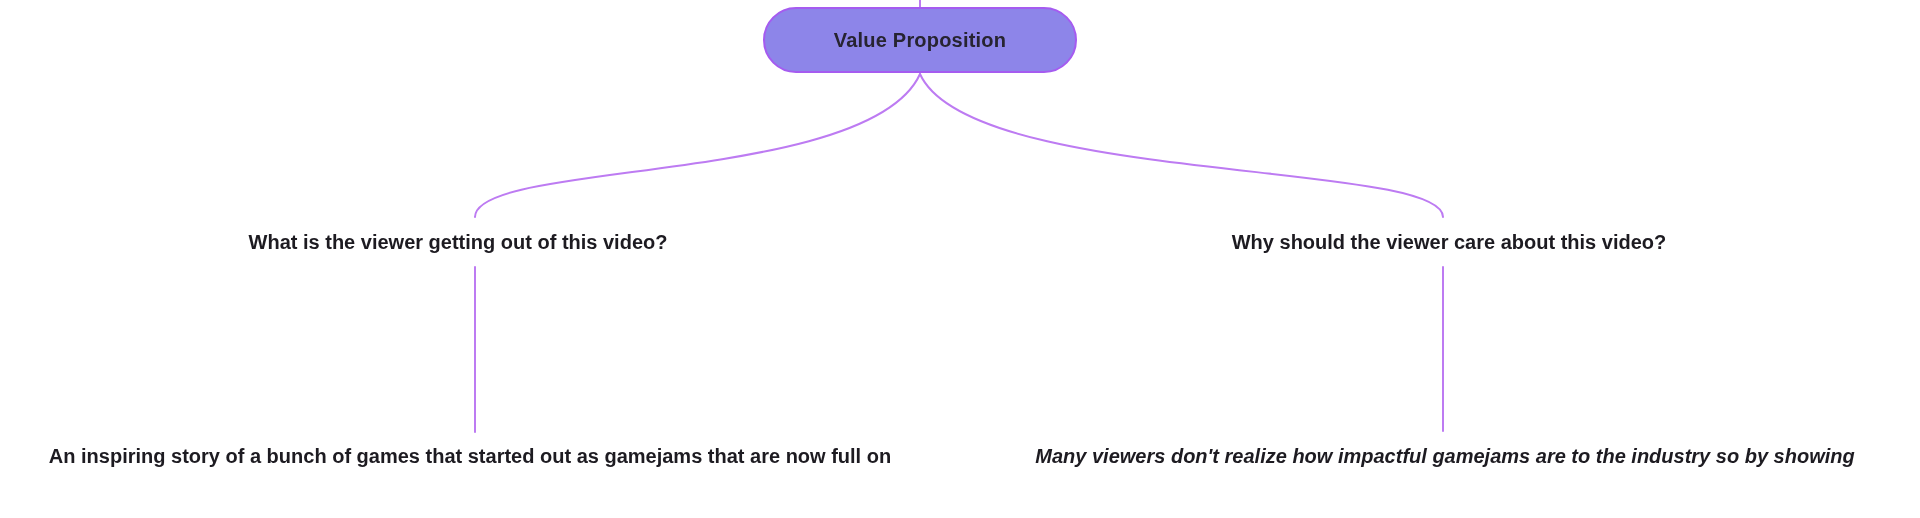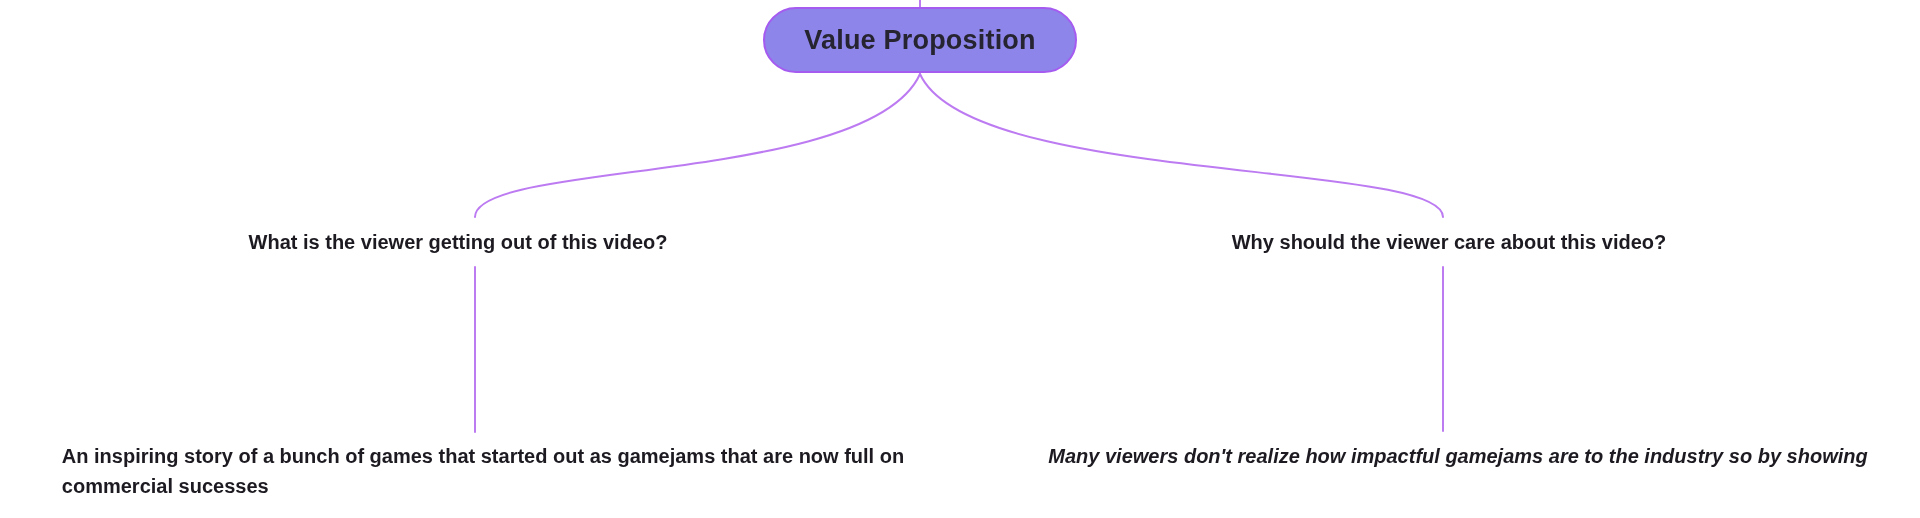--- a/index.html
+++ b/index.html
@@ -33,21 +33,21 @@
     top:7px;
     width:314px;
     height:66px;
     box-sizing:border-box;
     background:var(--node-fill,#8d85e9);
     border:2px solid var(--node-border,#a55bf0);
     border-radius:34px;
     display:flex;
     align-items:center;
     justify-content:center;
-    font-size:27px;
+    font-size:20px;
     font-weight:800;
     letter-spacing:.2px;
     color:var(--node-text,#272431);
     cursor:pointer;
   }
   .question{
     position:absolute;
     top:231px;
     transform:translateX(-50%);
     font-size:20px;
@@ -58,25 +58,24 @@
   }
   .q-left{ left:458px; }
   .q-right{ left:1449px; }
   .answer{
     position:absolute;
     top:441px;
     transform:translateX(-50%);
     font-size:20px;
     font-weight:800;
     line-height:30px;
-    text-align:left;
+    text-align:center;
     color:var(--text,#1d1b21);
     white-space:nowrap;
     cursor:pointer;
-    margin-left:13px;
   }
   .a-left{ left:470px; }
   .a-right{ left:1445px;font-style:italic; }
 </style>
 </head>
 <body>
 
 <div class="canvas">
 
   <svg class="connectors" viewBox="0 0 1920 518" xmlns="http://www.w3.org/2000/svg">
@@ -90,20 +89,19 @@
   <div class="root-node">
     <span>Value Proposition</span>
   </div>
 
   <div class="question q-left">What is the viewer getting out of this video?</div>
 
   <div class="question q-right">Why should the viewer care about this video?</div>
 
   <div class="answer a-left">
     <div>An inspiring story of a bunch of games that started out as gamejams that are now full on</div>
-    <div>commercial sucesses</div>
   </div>
 
   <div class="answer a-right">
     <div>Many viewers don't realize how impactful gamejams are to the industry so by showing</div>
   </div>
 
 </div>
 
 </body></html>

